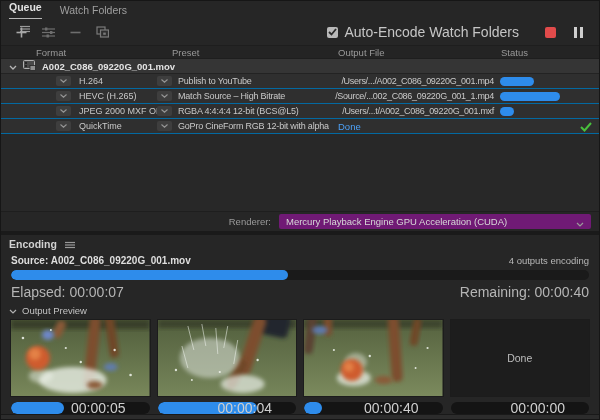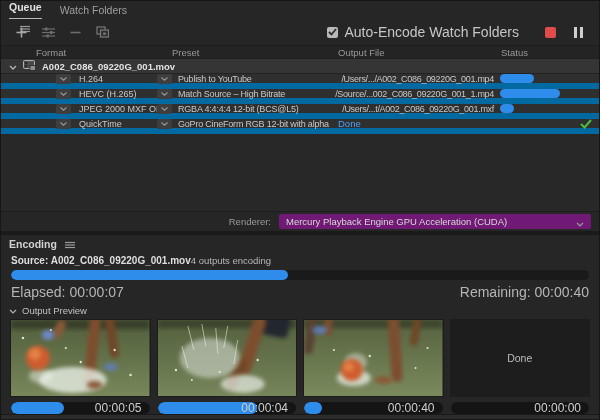--- a/index.html
+++ b/index.html
@@ -31,21 +31,21 @@
     background: #242424; border-top: 1px solid #1e1e1e; border-bottom: 1px solid #1e1e1e; }
   .c1 { width: 156px; padding-left: 35px; }
   .c2 { width: 177px; padding-left: 15px; }
   .c3 { width: 162px; padding-left: 4px; }
   .c4 { flex: 1; padding-left: 5px; }
 
   .qlist { flex: 1; background: #282828; display: flex; flex-direction: column; overflow: hidden; }
   .src-row { height: 15px; flex: none; display: flex; align-items: center; padding-left: 8px; gap: 6px;
     background: #353535; border-bottom: 1px solid #232323; font-size: 9.5px; font-weight: bold; color: #e4e4e4; }
   .q-row { height: 15px; flex: none; display: flex; align-items: center; background: #2f2f2f;
-    border-bottom: 6px solid #0369a1; font-size: 9px; color: #c9c9c9; }
+    border-bottom: 1px solid #0369a1; font-size: 9px; color: #c9c9c9; }
   .cell { display: flex; align-items: center; white-space: nowrap; }
   .cell-format { width: 156px; padding-left: 55px; overflow: hidden; }
   .cell-preset { width: 177px; overflow: hidden; letter-spacing: -0.2px; }
   .cell-output { width: 162px; display: block; text-align: right; padding-right: 2px; overflow: hidden;
     font-size: 9px; letter-spacing: -0.3px; }
   .cell-status { flex: 1; padding-left: 4px; position: relative; }
   .dd-btn { width: 15px; height: 10px; flex: none; background: #3e3e3e; border-radius: 2px;
     display: flex; align-items: center; justify-content: center; margin-right: 8px; }
   .cell-preset .dd-btn { margin-right: 6px; }
   .row-track { width: 90px; }
@@ -62,36 +62,36 @@
   .renderer-select { width: 312px; height: 15px; background: #701a75; border-radius: 2px;
     display: flex; align-items: center; justify-content: space-between; padding: 0 7px; text-align: center; }
   .renderer-value { font-size: 9.5px; color: #d8d8d8; white-space: nowrap; }
 
   .divider { height: 4px; flex: none; background: #1a1a1a; }
 
   
   .encoding-panel { flex: 1; display: flex; flex-direction: column; background: #262626; overflow: hidden; }
   .enc-tabbar { height: 17px; flex: none; display: flex; align-items: center; gap: 8px; padding: 0 8px; }
   .enc-tab-label { font-size: 10.5px; font-weight: bold; color: #d2d2d2; }
-  .enc-src-row { flex: none; display: flex; align-items: center; padding: 3px 10px 1px; }
+  .enc-src-row { flex: none; display: flex; justify-content: space-between; align-items: center; padding: 3px 10px 1px; }
   .enc-src { font-size: 10px; font-weight: bold; color: #dedede; }
   .enc-outputs { font-size: 9.5px; color: #b8b8b8; }
   .main-bar { flex: none; margin: 3px 10px 1px; height: 10px; background: #1a1a1a; border-radius: 5px; position: relative; overflow: hidden; }
   .main-fill { position: absolute; left: 0; top: 0; bottom: 0; background: #2e8ceb; border-radius: 5px; }
   .enc-times { flex: none; display: flex; justify-content: space-between; padding: 3px 10px; font-size: 14px; color: #b5b5b5; }
   .preview-head { flex: none; display: flex; align-items: center; gap: 5px; padding: 2px 10px 4px 8px; font-size: 9.5px; color: #c2c2c2; }
   .preview-grid { flex: none; display: grid; grid-template-columns: repeat(4, 1fr); gap: 8px; padding: 0 10px; }
   .pcell { display: flex; flex-direction: column; }
   .thumb { height: 76px; background: #1e1e1e; overflow: hidden; outline: 1px solid #1c1c1c; }
   .thumb svg { display: block; width: 100%; height: 100%; }
   .done-box { display: flex; align-items: center; justify-content: center; background: #1d1d1d; }
   .done-box span { font-size: 10.5px; color: #bdbdbd; }
   .tbar { margin-top: 6px; height: 12px; background: #141414; border-radius: 6px; position: relative; overflow: hidden; }
   .tfill { position: absolute; left: 0; top: 0; bottom: 0; background: #2e8ceb; border-radius: 6px; }
-  .ttime { position: absolute; right: 8px; top: 0; line-height: 12px; font-size: 12px; color: #cfcfcf; }
+  .ttime { position: absolute; right: 24px; top: 0; line-height: 12px; font-size: 14px; color: #cfcfcf; }
   .app-footer { margin-top: auto; height: 12px; flex: none; background: #2c2c2c; border-top: 1px solid #191919; }
 </style>
 </head>
 <body>
 
 <div class="window">
 
   <div class="queue-panel">
     <div class="tabbar">
       <div class="tab active">

